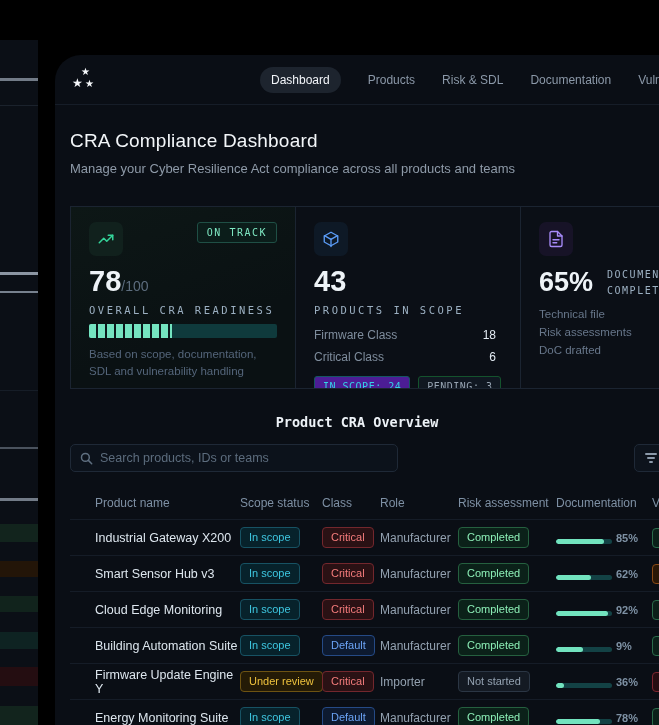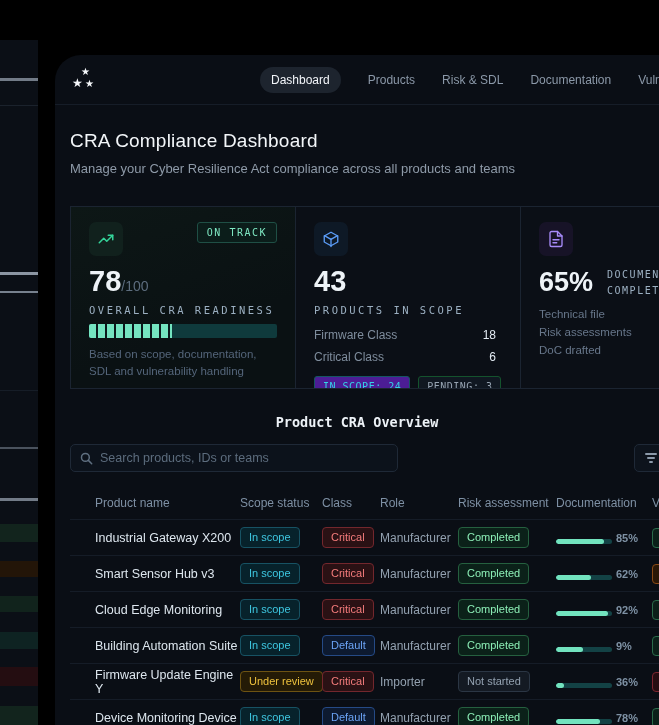--- a/index.html
+++ b/index.html
@@ -324,21 +324,21 @@
           <span class="doc-cell">
             <span class="bar">
                 <span class="bar-fill" style="display: block; width: 15%;"></span>
               </span>
             <span class="doc-pct">36%</span>
           </span>
           <span class="vfrag" data-v="alert"></span>
         </div>
 
         <div class="trow">
-          <span class="cell-name">Device Monitoring Device</span>
+          <span class="cell-name">Energy Monitoring Suite</span>
           <span class="badge" data-v="in">In scope</span>
           <span class="badge" data-v="default">Default</span>
           <span class="cell-role">Manufacturer</span>
           <span class="badge" data-v="completed">Completed</span>
           <span class="doc-cell">
             <span class="bar">
                 <span class="bar-fill" style="display: block; width: 78%;"></span>
               </span>
             <span class="doc-pct">78%</span>
           </span>

